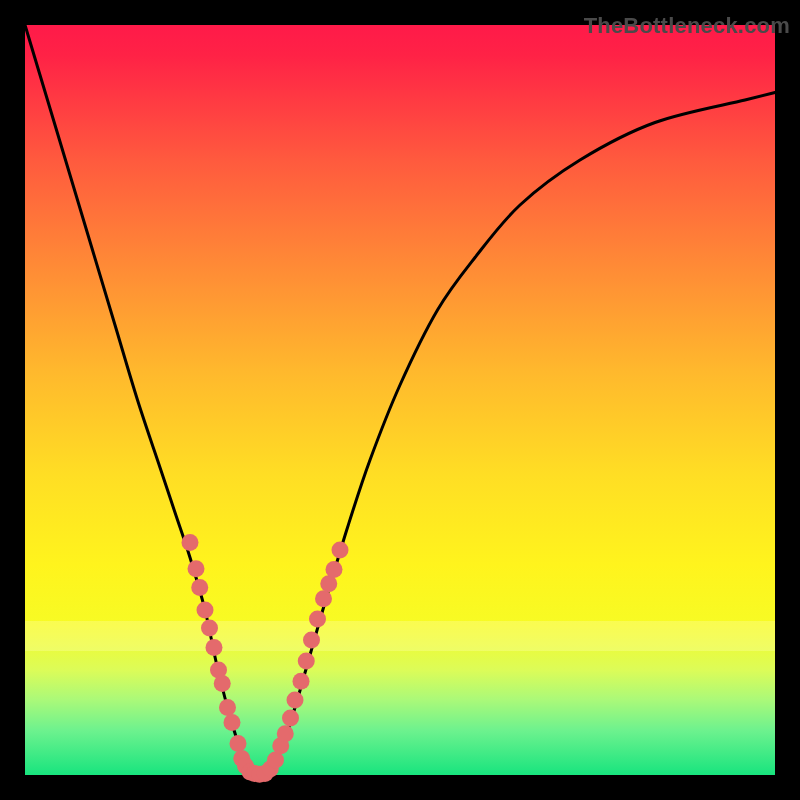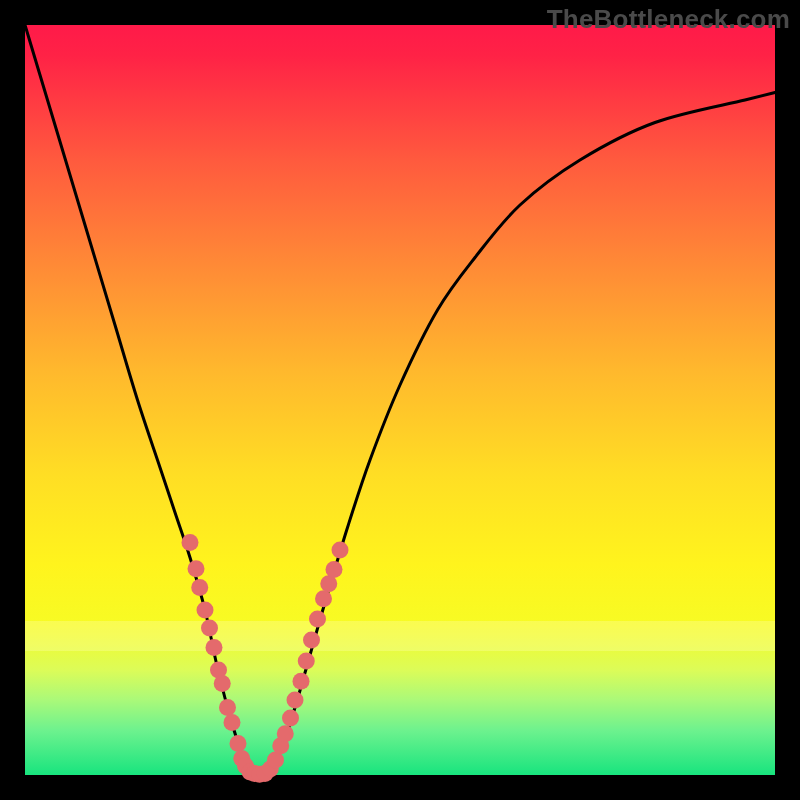--- a/index.html
+++ b/index.html
@@ -27,24 +27,24 @@
       #fff41d 72%,
       #f7fb24 80%,
       #dcfc58 86%,
       #aaf979 90%,
       #6ef28e 94%,
       #18e47e 100%
     );
   }
   .watermark {
     position: absolute;
-    top: 4px;
+    top: 13px;
     right: 10px;
     color: #4a4a4a;
-    font-size: 26px;
+    font-size: 22px;
     font-weight: 600;
     letter-spacing: 0.2px;
     user-select: none;
   }
   svg.plot {
     position: absolute;
     left: 25px;
     top: 25px;
     width: 750px;
     height: 750px;

